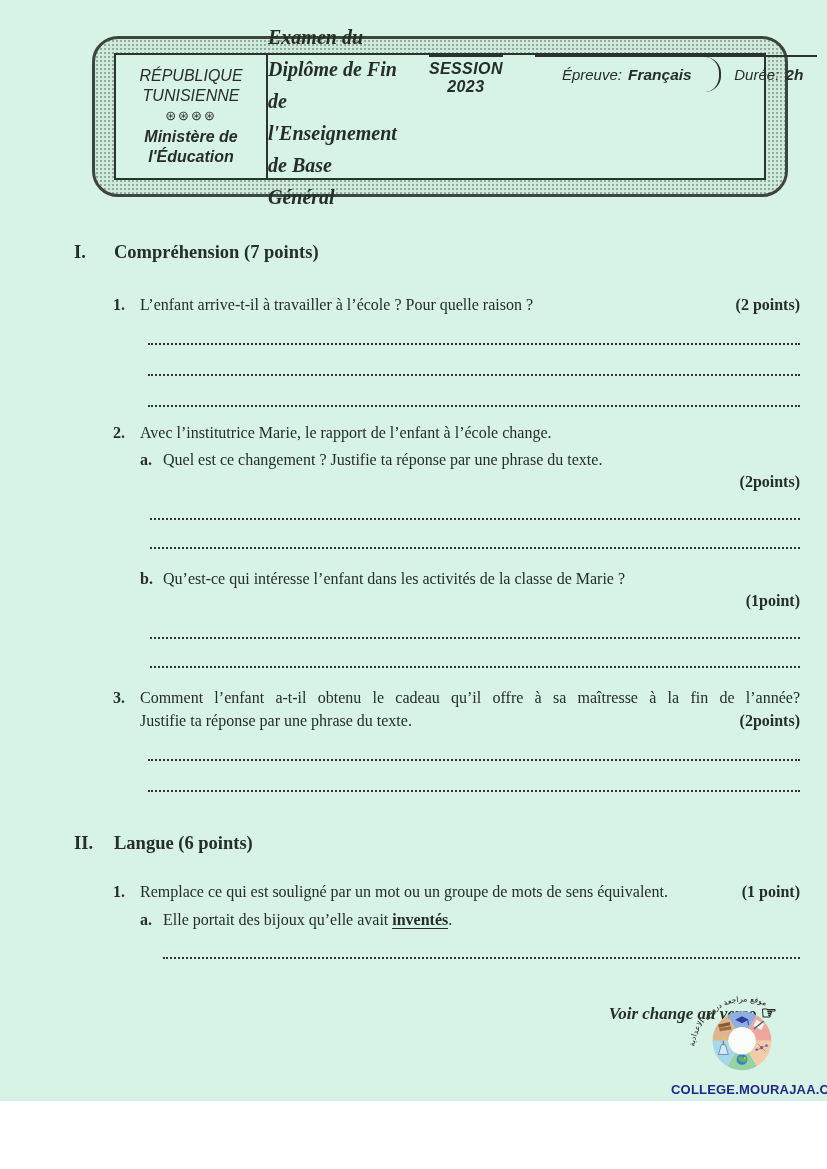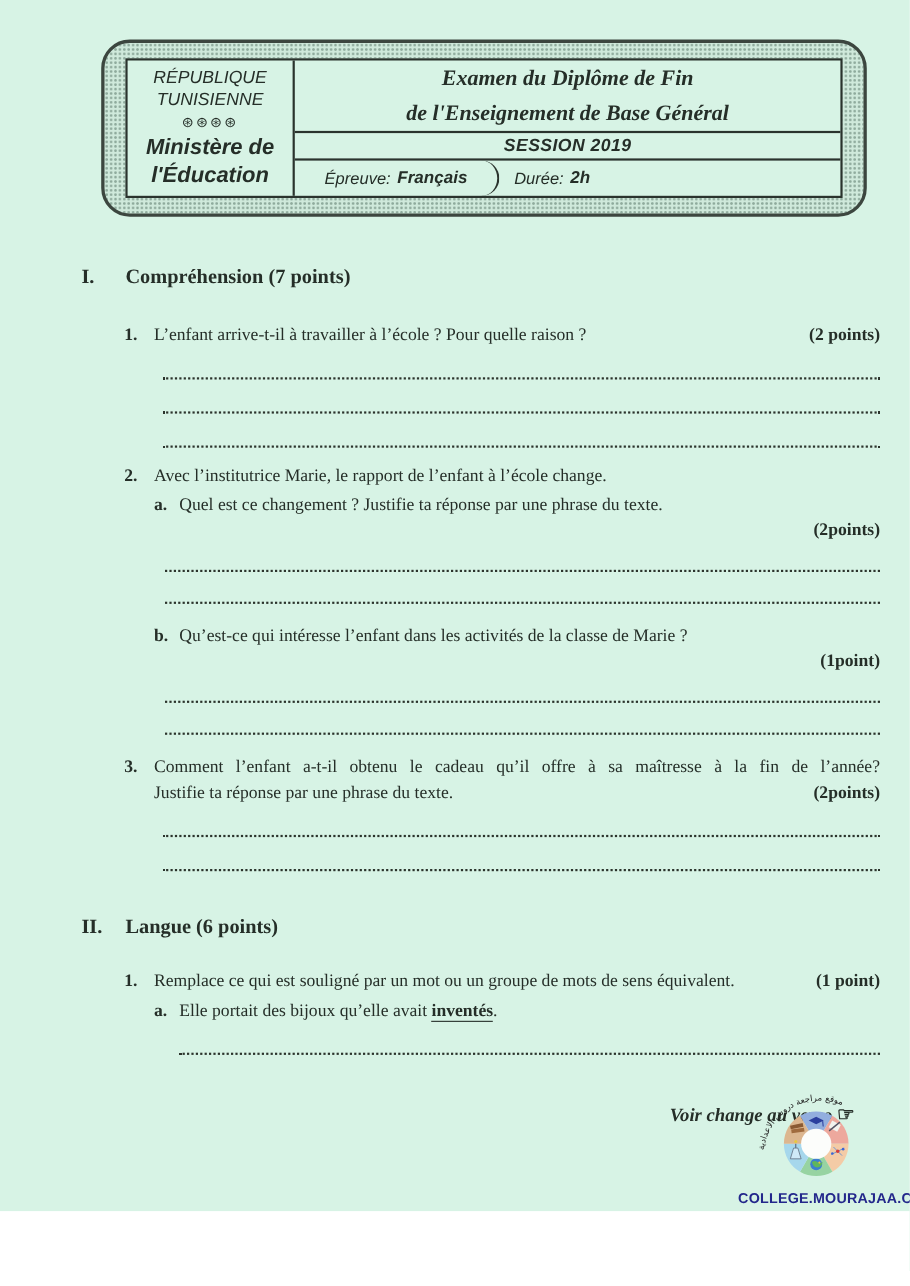--- a/index.html
+++ b/index.html
@@ -27,22 +27,22 @@
     border: 2px solid #2a332d; background: #d7f3e5;
     display: flex;
   }
   .header-left {
     width: 150px; flex: 0 0 150px; border-right: 2px solid #2a332d;
     display: flex; flex-direction: column; align-items: center; justify-content: center;
     font-family: "Liberation Sans", sans-serif; font-style: italic;
     line-height: 1.25;
   }
   .hl-orn { font-size: 13px; font-style: normal; letter-spacing: 2px; margin: 2px 0; }
-  .hl-min { font-weight: bold; font-size: 20px; }
-  .header-right { flex: 1; display: flex; flex-direction: column; }
+  .hl-min { font-weight: bold; font-size: 16px; }
+  .header-right { flex: 1; display: flex; flex-direction: row; gap: 32px; }
   .hr-title {
     flex: 1; display: flex; flex-direction: column; justify-content: center; align-items: center;
     font-weight: bold; font-style: italic; font-size: 20px; line-height: 1.6;
   }
   .hr-session {
     border-top: 2px solid #2a332d; text-align: center;
     font-family: "Liberation Sans", sans-serif; font-weight: bold; font-style: italic;
     font-size: 16px; padding: 3px 0 2px 0; letter-spacing: .4px;
   }
   .hr-bottom {
@@ -118,21 +118,21 @@
           <span>TUNISIENNE</span>
           <span class="hl-orn">⊛⊛⊛⊛</span>
           <span class="hl-min">Ministère de</span>
           <span class="hl-min">l'Éducation</span>
         </div>
         <div class="header-right">
           <div class="hr-title">
             <span>Examen du Diplôme de Fin</span>
             <span>de l'Enseignement de Base Général</span>
           </div>
-          <div class="hr-session">SESSION 2019</div>
+          <div class="hr-session">SESSION 2023</div>
           <div class="hr-bottom">
             <div class="hr-cell cell-subject">
               <span>Épreuve:</span>
               <b>Français</b>
             </div>
             <div class="hr-cell cell-duration">
               <span>Durée:</span>
               <b>2h</b>
             </div>
           </div>

